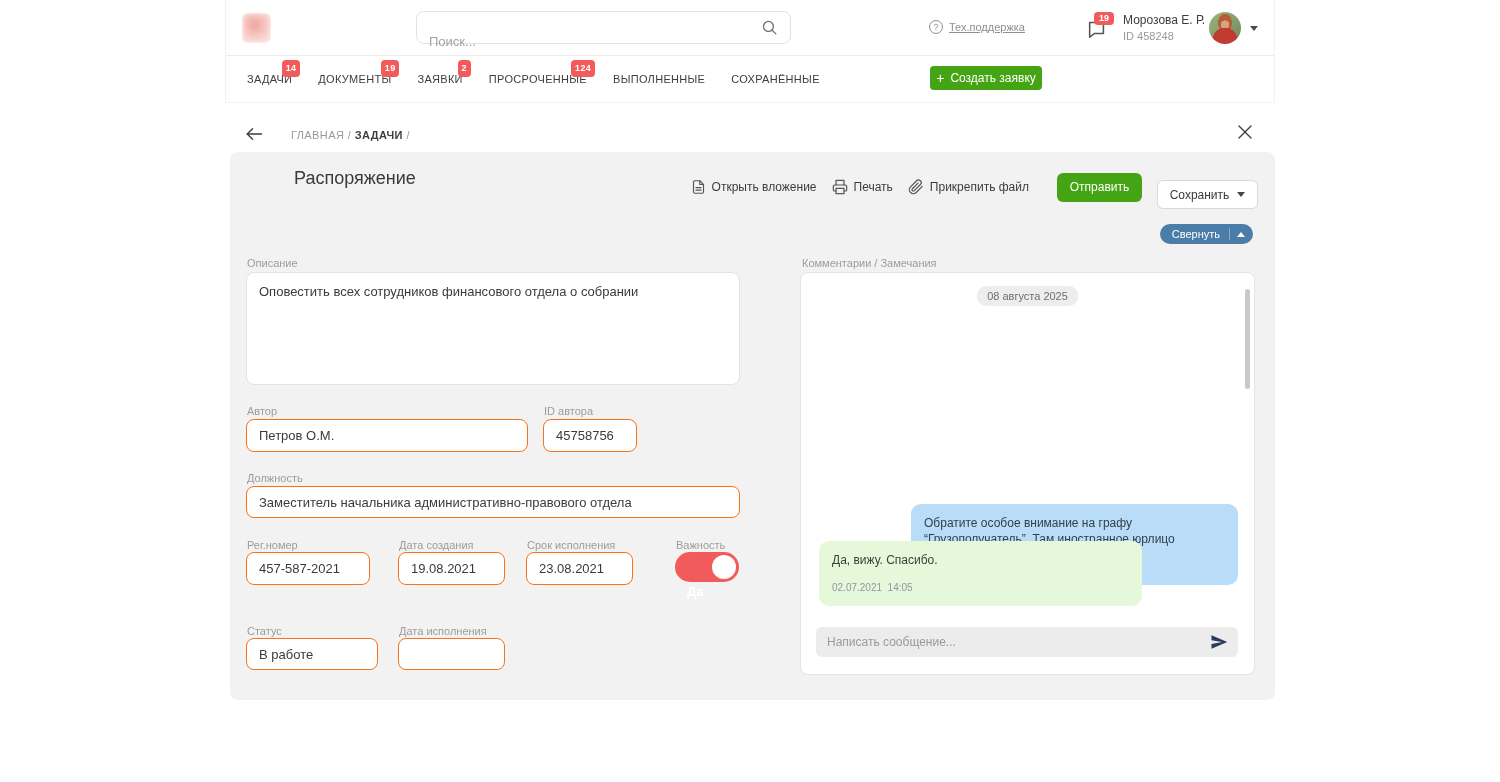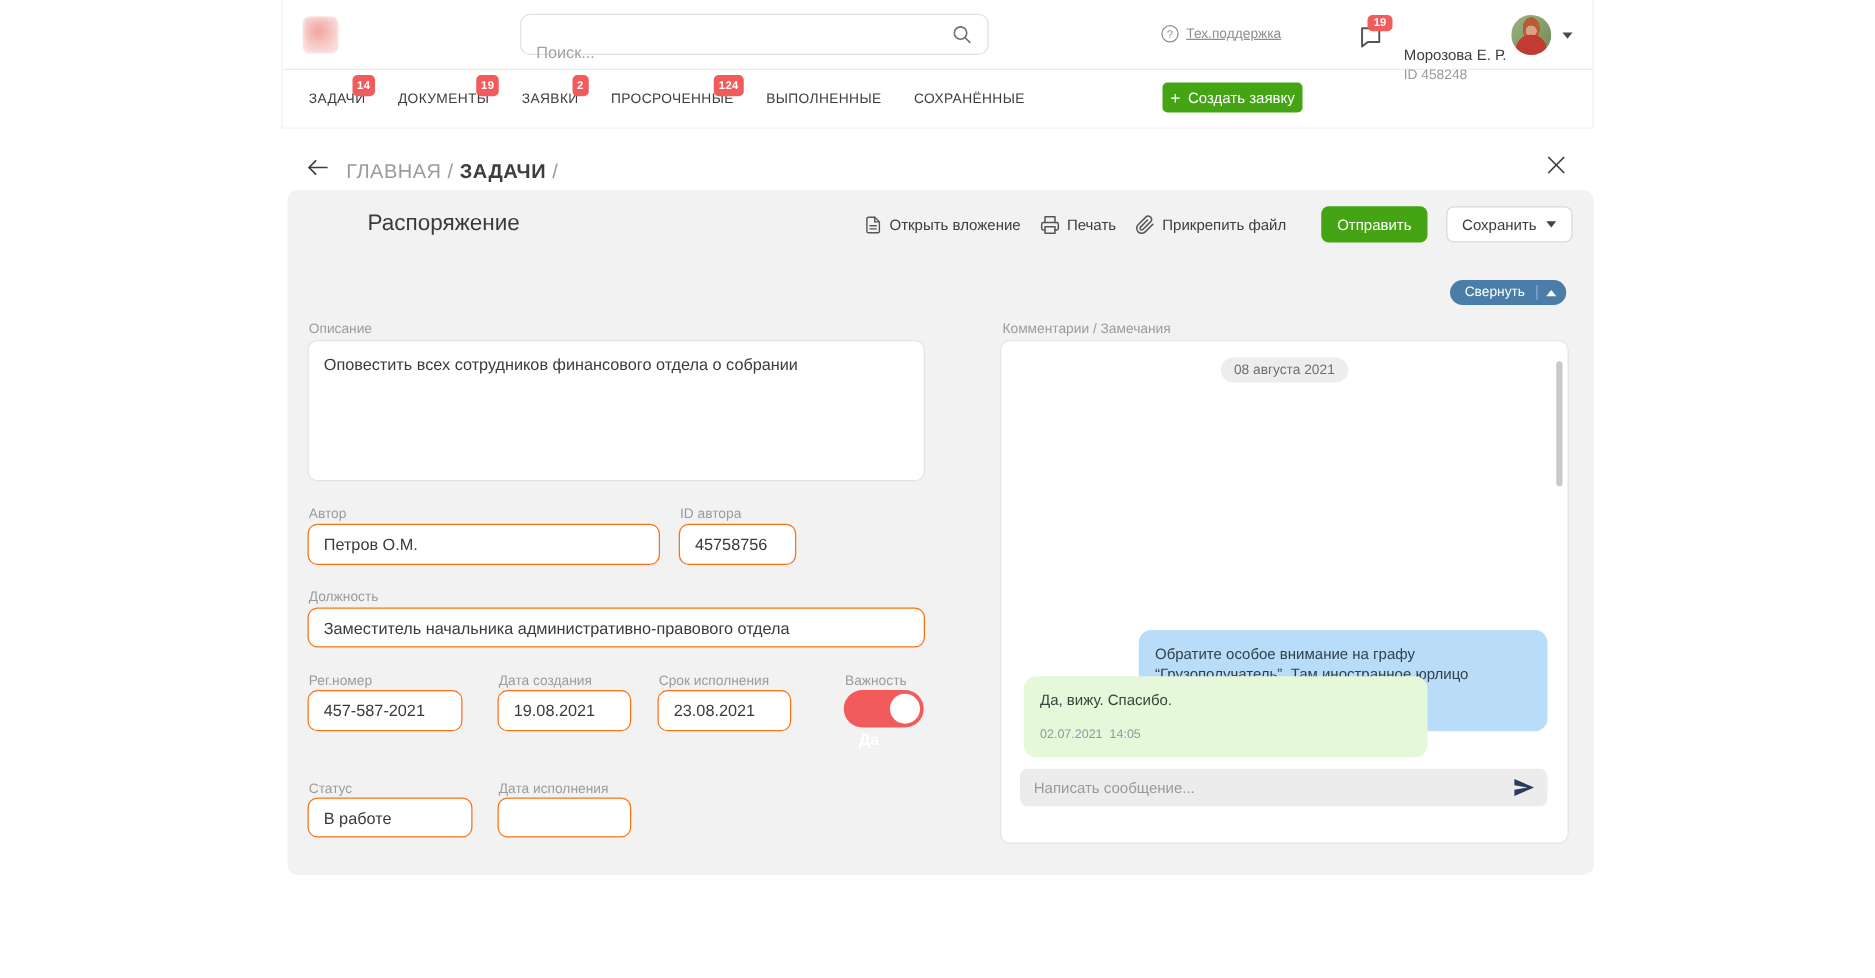--- a/index.html
+++ b/index.html
@@ -17,21 +17,21 @@
     border-radius:8px; display:flex; align-items:center; padding:0 12px; background:#fff; }
   .search-box input { flex:1; border:none; outline:none; font-size:13px; color:#3b3b3b; background:transparent; font-family:inherit;margin-top:28px; }
   .search-box input::placeholder { color:#a2a2a2; }
   .support { position:absolute; left:703px; top:20px; display:flex; align-items:center; gap:6px; cursor:pointer; }
   .qmark { width:14px; height:14px; border:1px solid #8f8f8f; border-radius:50%; color:#8f8f8f;
     font-size:9px; display:flex; align-items:center; justify-content:center; }
   .support-label { font-size:11px; color:#8f8f8f; text-decoration:underline; }
   .notif { position:absolute; left:860px; top:18px; width:26px; height:26px; cursor:pointer; }
   .notif-badge { position:absolute; left:8px; top:-6px; background:#f15b5b; color:#fff; font-size:9px; font-weight:bold;
     padding:2px 5px; border-radius:4px; line-height:1; }
-  .user-block { position:absolute; left:897px; top:13px; cursor:pointer;margin-top:24px; }
+  .user-block { position:absolute; left:897px; top:13px; cursor:pointer; }
   .user-name { font-size:12px; color:#3d3d3d; }
   .user-id { font-size:11px; color:#9a9a9a; margin-top:3px; }
   .avatar { position:absolute; left:983px; top:12px; width:32px; height:32px; border-radius:50%;
     background:
       radial-gradient(circle at 50% 88%, #c13b33 0 38%, transparent 39%),
       radial-gradient(circle at 50% 40%, #dba186 0 17%, transparent 18%),
       radial-gradient(ellipse at 50% 34%, #b75d33 0 30%, transparent 31%),
       linear-gradient(140deg, #9db483 0%, #7f9a67 60%, #6e8a58 100%);
     cursor:pointer; }
   .caret-down { position:absolute; left:1024px; top:26px; width:0; height:0;
@@ -44,34 +44,34 @@
     padding:4px 4px; border-radius:4px; line-height:1; }
   .tab-badge:empty { display:none; }
   .create-btn { position:absolute; left:704px; top:10px; width:112px; height:24px; background:#44a414; border:none;
     border-radius:4px; color:#fff; font-size:12px; display:flex; align-items:center; justify-content:center; gap:6px;
     cursor:pointer; font-family:inherit; }
   .create-plus { font-size:14px; line-height:1; margin-top:-1px; }
 
   
   .breadcrumb-row { position:absolute; top:120px; left:0; width:1050px; height:30px; }
   .back-arrow { position:absolute; left:20px; top:6px; cursor:pointer; }
-  .crumbs { position:absolute; left:52px; top:9px; font-size:16px; color:#9b9b9b; letter-spacing:.4px; }
+  .crumbs { position:absolute; left:66px; top:9px; font-size:11px; color:#9b9b9b; letter-spacing:.4px; }
   .crumb-root { color:#9b9b9b; cursor:pointer; }
   .crumb-current { color:#3d3d3d; font-weight:bold; }
   .close-x { position:absolute; left:1012px; top:4px; cursor:pointer; }
 
   
   .card { position:absolute; left:5px; top:152px; width:1045px; height:548px; background:#f2f2f2; border-radius:8px; }
   .doc-title { position:absolute; left:16px; top:16px; font-size:18px; font-weight:normal; color:#3a3a3a;margin-left:48px; }
   .actions { position:absolute; top:13px; right:17px; display:flex; align-items:center; gap:15px; }
   .icon-action { display:flex; align-items:center; gap:6px; font-size:12px; color:#3d3d3d; cursor:pointer; background:none; border:none; font-family:inherit; }
   .send-btn { width:85px; height:29px; background:#44a414; color:#fff; font-size:12px; border:none; border-radius:6px;
     cursor:pointer; margin-left:13px; font-family:inherit; }
   .save-btn { width:101px; height:29px; background:#fff; color:#3b3b3b; font-size:12px; border:1px solid #d9d9d9;
-    border-radius:6px; cursor:pointer; display:flex; align-items:center; justify-content:center; gap:8px; font-family:inherit; }
+    border-radius:6px; cursor:pointer; display:flex; align-items:center; justify-content:center; gap:8px; font-family:inherit;margin-top:15px; }
   .save-caret { width:0; height:0; border-left:4px solid transparent; border-right:4px solid transparent; border-top:5px solid #444; }
   .collapse-btn { position:absolute; top:72px; right:22px; height:20px; background:#4a7da8; border:none; border-radius:11px;
     color:#fff; font-size:11px; display:flex; align-items:center; padding:0 8px 0 12px; cursor:pointer; font-family:inherit; }
   .collapse-sep { width:1px; height:12px; background:rgba(255,255,255,.35); margin:0 7px 0 9px; }
   .caret-up { width:0; height:0; border-left:4px solid transparent; border-right:4px solid transparent; border-bottom:5px solid #fff; }
 
   .field-label { position:absolute; font-size:11px; color:#9c9c9c; }
   .tinput { position:absolute; height:33px; border:1px solid #f97316; border-radius:8px; background:#fff; padding:10px 12px;
     font-size:13px; color:#3b3b3b; outline:none; font-family:inherit; }
   textarea.desc { position:absolute; left:16px; top:120px; width:494px; height:113px; border:1px solid #e3e3e3; border-radius:8px;
@@ -85,21 +85,21 @@
   
   .comments-panel { position:absolute; left:570px; top:120px; width:455px; height:403px; background:#fff;
     border:1px solid #e5e5e5; border-radius:8px; }
   .date-chip { position:absolute; top:13px; left:50%; transform:translateX(-50%); background:#ededed; color:#6f6f6f;
     font-size:11px; padding:4px 11px; border-radius:10px; white-space:nowrap; }
   .scroll-thumb { position:absolute; right:4px; top:16px; width:5px; height:100px; background:#c9c9c9; border-radius:3px; cursor:pointer; }
   .bubble { position:absolute; padding:11px 13px; border-radius:10px; font-size:12px; color:#31404c; line-height:1.35; }
   .bubble-in { left:110px; top:183px; width:327px; background:#b9ddf8;margin-top:48px; }
   .bubble-out { left:18px; top:268px; width:323px; background:#e5f8da; color:#384238; }
   .bubble-time { font-size:10px; color:#8a99a6; margin-top:13px; white-space:pre-wrap; }
-  .msg-input-row { position:absolute; left:15px; top:342px; width:422px; height:30px; background:#ececec; border-radius:6px;
+  .msg-input-row { position:absolute; left:15px; top:354px; width:422px; height:30px; background:#ececec; border-radius:6px;
     display:flex; align-items:center; padding:0 8px 0 11px; }
   .msg-input-row input { flex:1; border:none; outline:none; background:transparent; font-size:12px; color:#3b3b3b; font-family:inherit; }
   .msg-input-row input::placeholder { color:#9a9a9a; }
   .send-icon-btn { background:none; border:none; cursor:pointer; display:flex; align-items:center; padding:2px; }
 
   svg.ic { display:block; }
 </style>
 </head>
 <body>
 
@@ -235,21 +235,21 @@
         <span class="toggle-knob"></span>
       </div>
 
       <span class="field-label" style="left:17px; top:473px;">Статус</span>
       <input class="tinput" style="left: 16px; top: 486px; width: 132px; height: 32px;" value="В работе">
       <span class="field-label" style="left:169px; top:473px;">Дата исполнения</span>
       <input class="tinput" style="left: 168px; top: 486px; width: 107px; height: 32px;" value="">
 
       <span class="field-label" style="left:572px; top:105px;">Комментарии / Замечания</span>
       <div class="comments-panel">
-        <span class="date-chip">08 августа 2021</span>
+        <span class="date-chip">08 августа 2025</span>
         <div class="scroll-thumb"></div>
 
         <div class="bubble bubble-in">
           <div>Обратите особое внимание на графу “Грузополучатель”. Там иностранное юрлицо</div>
           <div class="bubble-time">02.07.2021  14:05</div>
         </div>
 
         <div class="bubble bubble-out">
           <div>Да, вижу. Спасибо.</div>
           <div class="bubble-time">02.07.2021  14:05</div>

